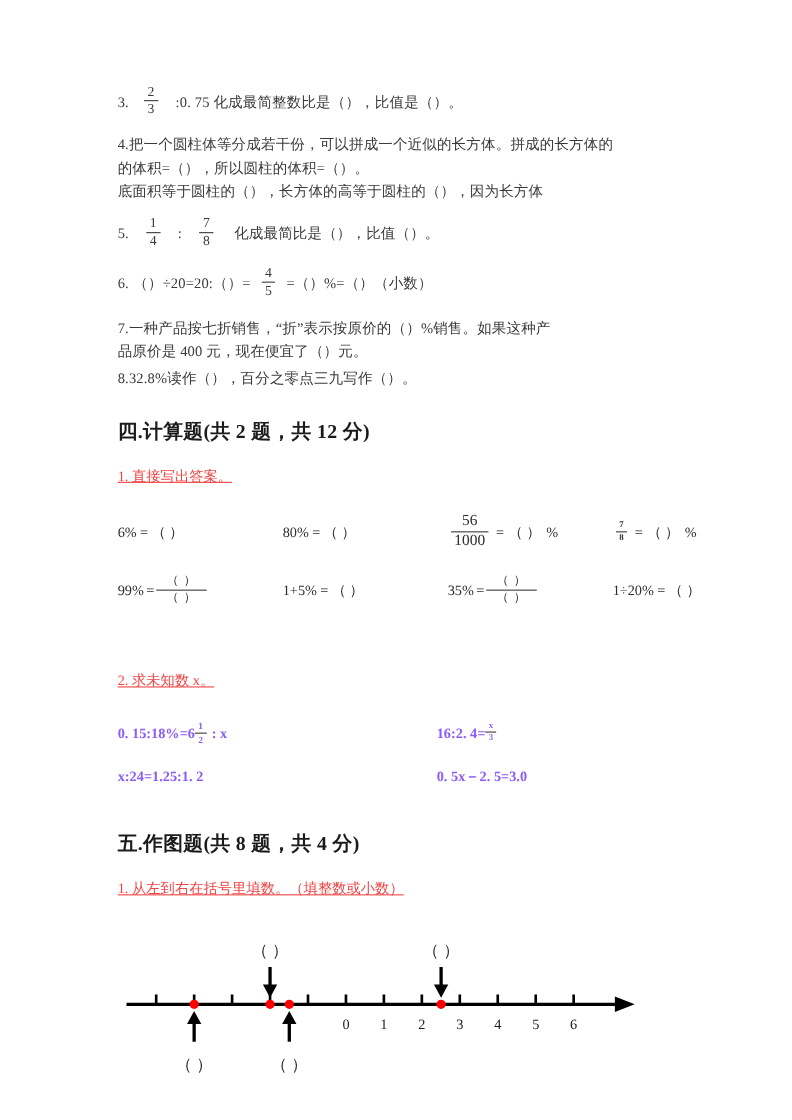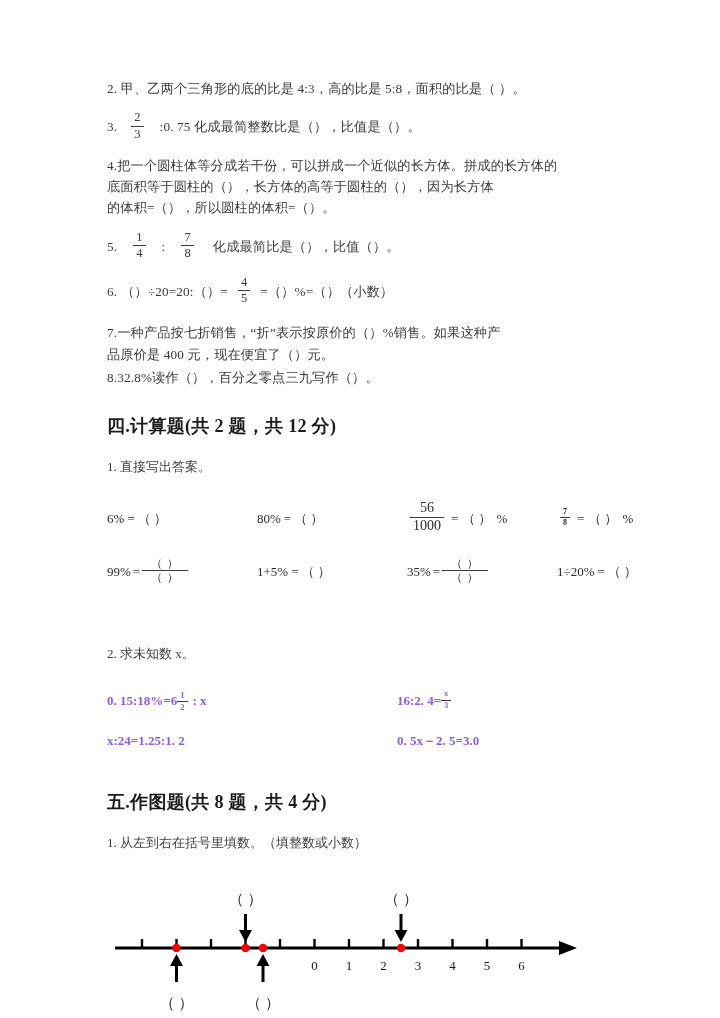--- a/index.html
+++ b/index.html
@@ -41,22 +41,23 @@
   .sec-head {
     font-size: 18px;
     font-weight: bold;
     color: #1b1b1b;
     letter-spacing: 0.3px;
     margin-top: 26px;
     margin-bottom: 20px;
   }
   .sub-q {
     font-size: 13px;
-    color: #404040;
+    color: #ef4444;
     margin-bottom: 10px;
+    text-decoration: underline;
   }
 
   
   .frac {
     display: inline-block;
     vertical-align: middle;
     text-align: center;
     line-height: 1.05;
     margin: 0 3px;
     position: relative;
@@ -131,46 +132,41 @@
     font-size: 13px;
     fill: #1b1b1b;
   }
 </style>
 </head>
 <body>
 
 <div class="page">
 <div class="body-col">
 
-  <div class="q">
-    <span>2.</span>
-    <span>甲、乙两个三角形的底的比是 4:3，高的比是 5:8，面积的比是（</span>
-    <span>）。</span>
-  </div>
 
   <div class="q" style="display:flex;align-items:center;flex-wrap:wrap;">
     <span>3.</span>
     <span class="frac" style="margin-left:14px;margin-right:16px;">
       <span class="num">2</span>
       <span class="den">3</span>
     </span>
     <span>:0. 75 化成最简整数比是（</span>
     <span>），比值是（</span>
     <span>）。</span>
   </div>
 
   <div class="q">
     <div>
       <span>4.</span><span>把一个圆柱体等分成若干份，可以拼成一个近似的长方体。拼成的长方体的</span>
     </div>
     <div>
+      <span>的体积=（</span><span>），所以圆柱的体积=（</span><span>）。</span>
+    </div>
+    <div>
       <span>底面积等于圆柱的（</span><span>），长方体的高等于圆柱的（</span><span>），因为长方体</span>
-    </div>
-    <div>
-      <span>的体积=（</span><span>），所以圆柱的体积=（</span><span>）。</span>
     </div>
   </div>
 
   <div class="q" style="display:flex;align-items:center;flex-wrap:wrap;">
     <span>5.</span>
     <span class="frac" style="margin-left:16px;">
       <span class="num">1</span>
       <span class="den">4</span>
     </span>
     <span style="margin:0 13px;">:</span>

